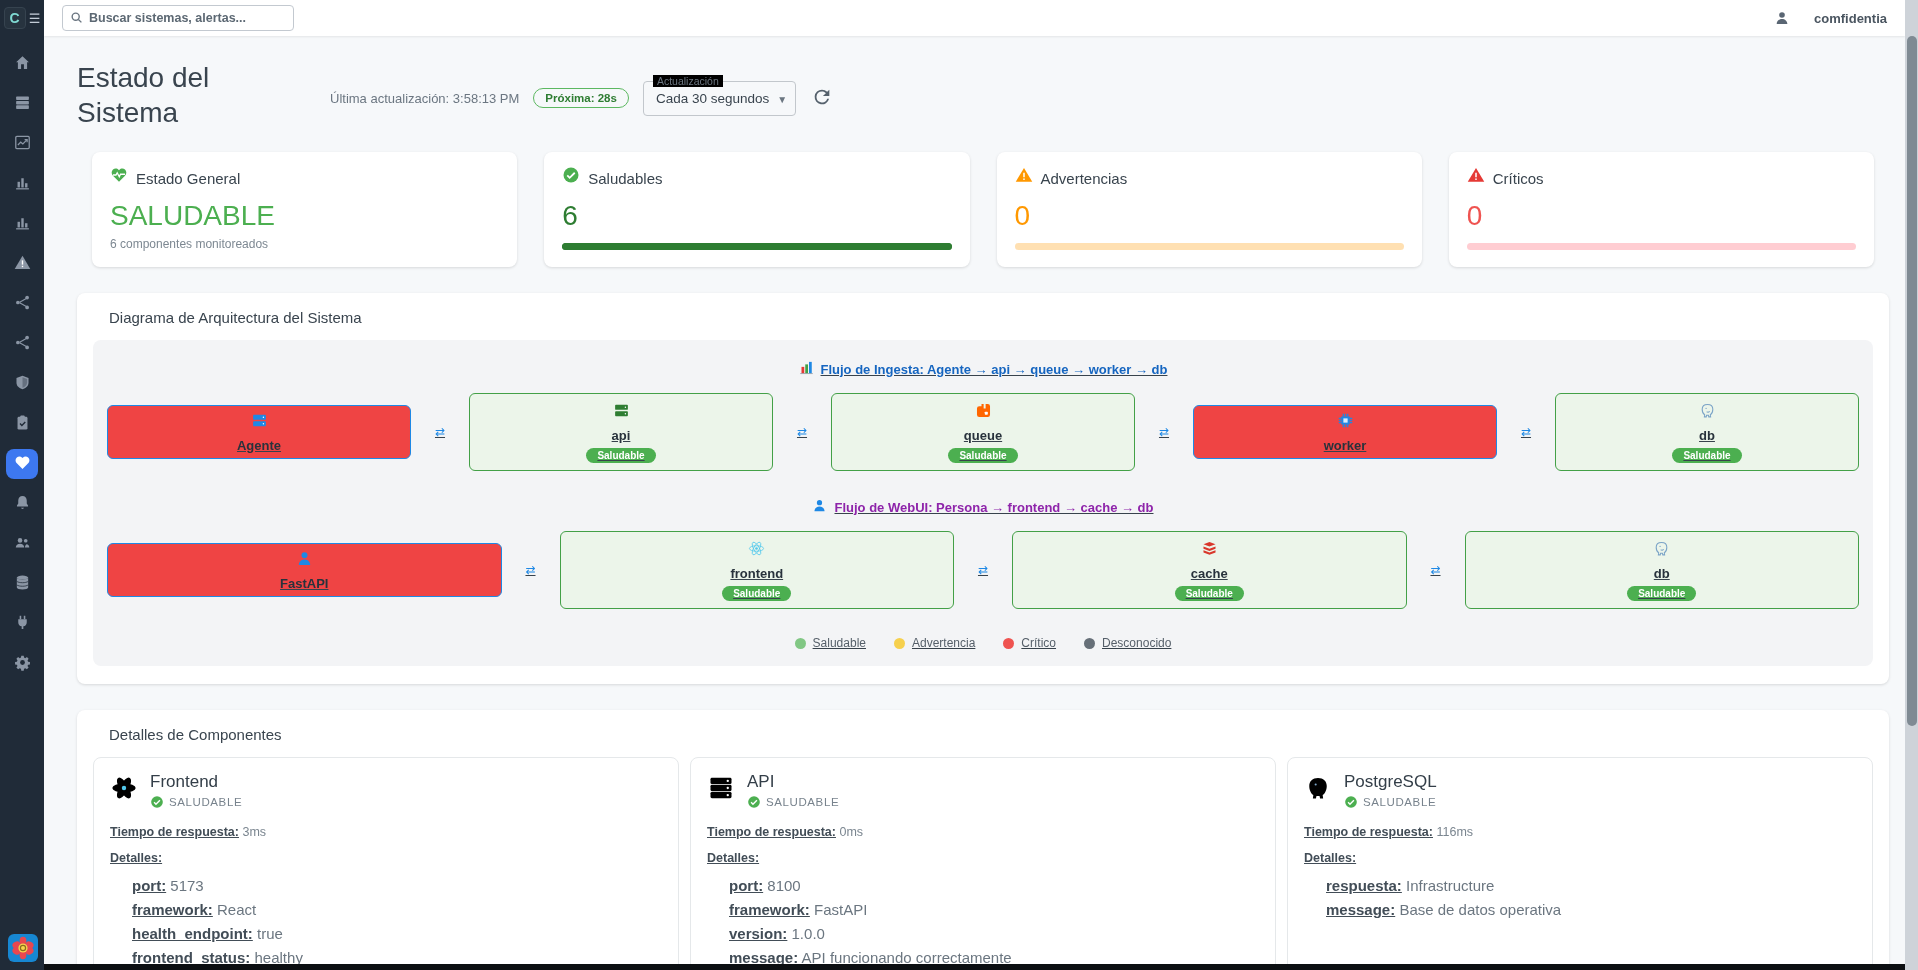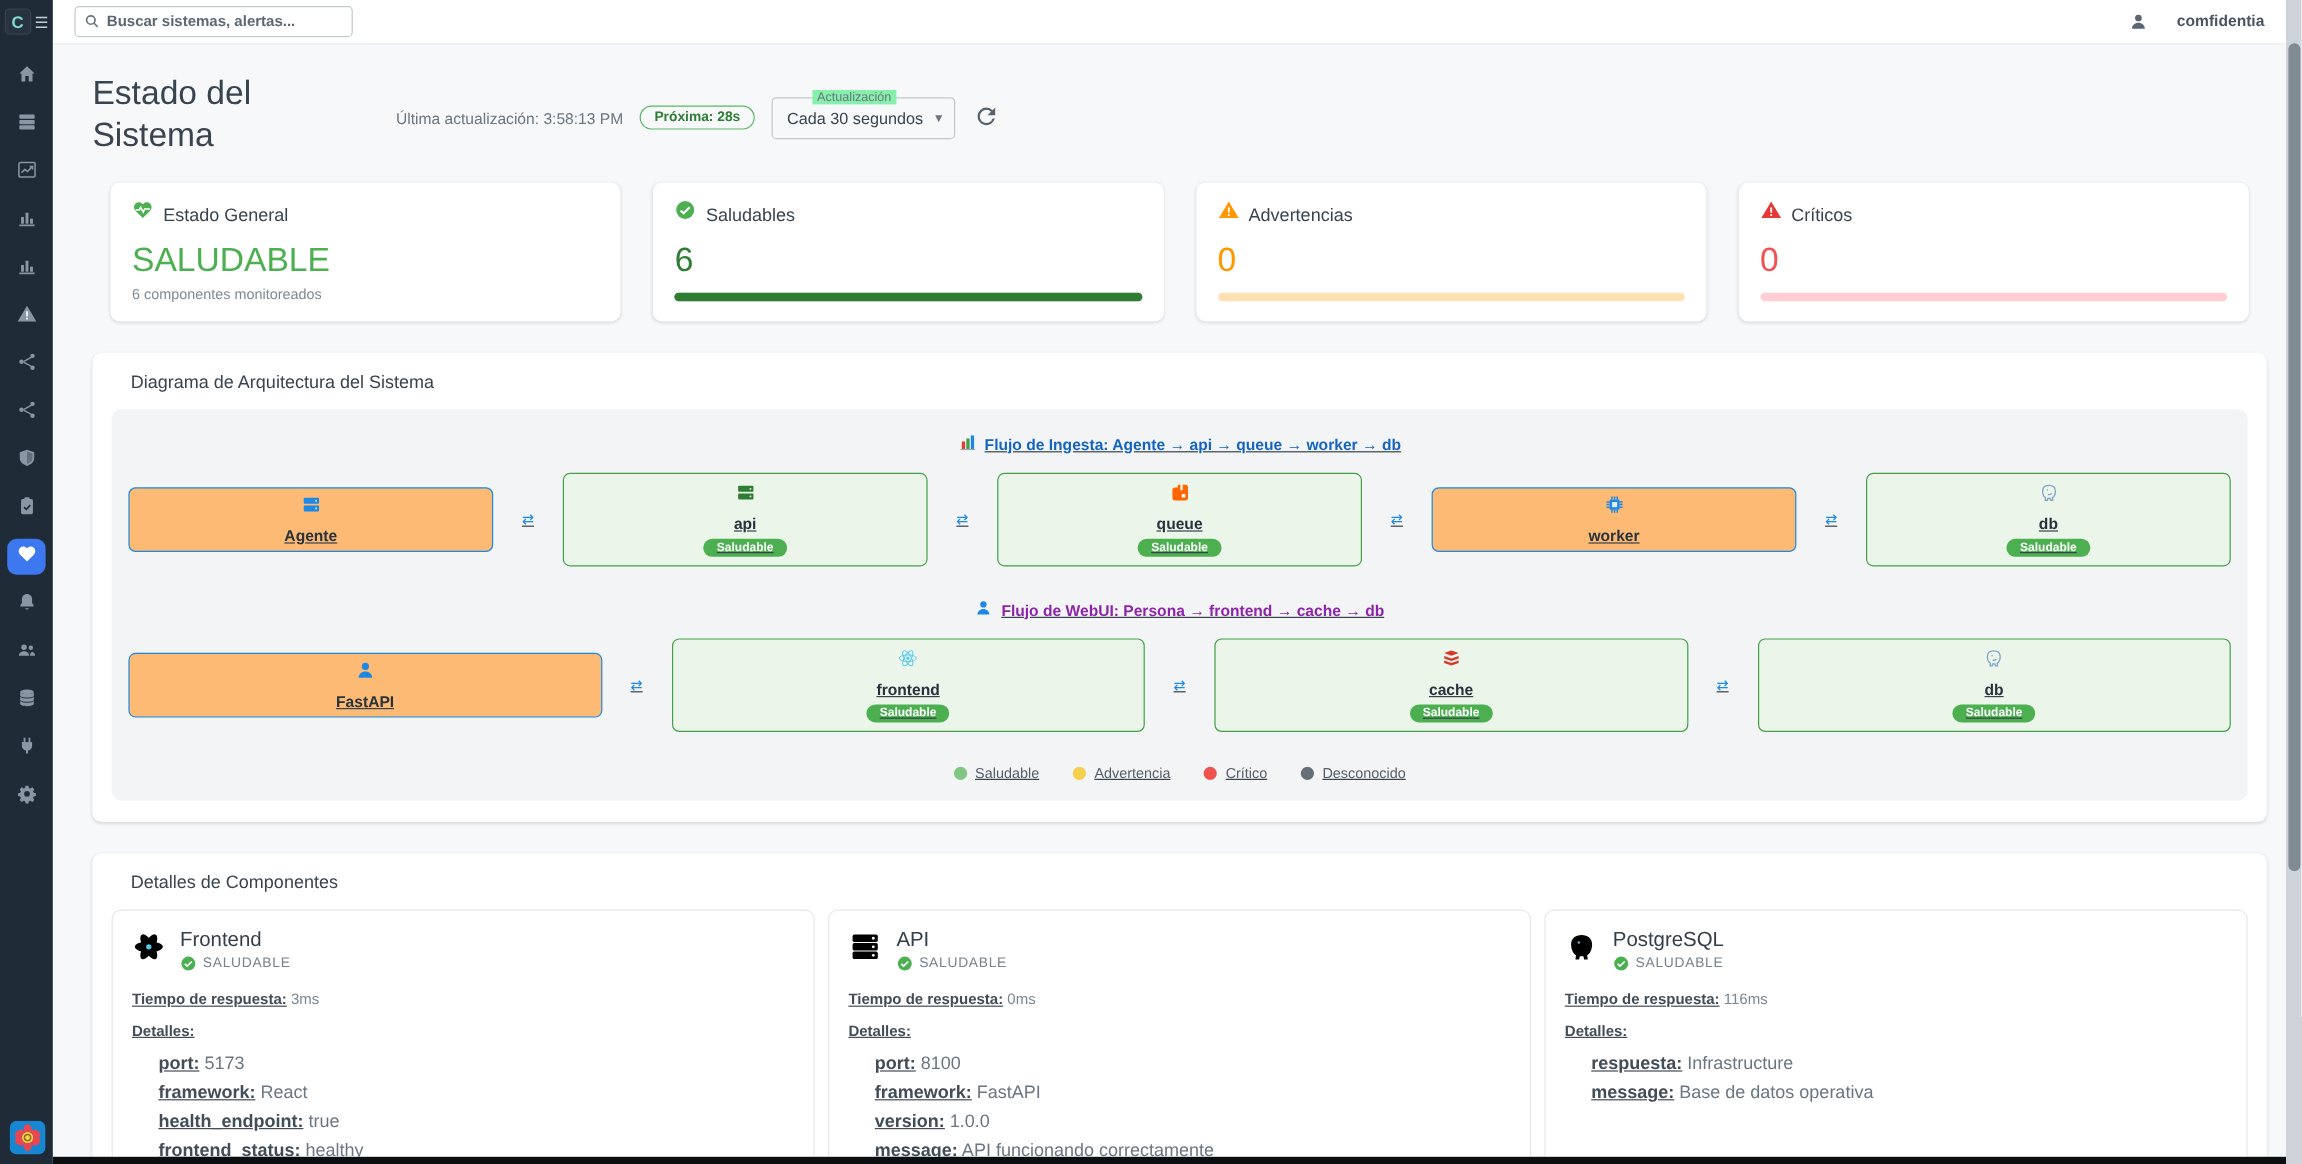--- a/index.html
+++ b/index.html
@@ -22,36 +22,36 @@
   .devtools { position:absolute; left:8px; bottom:8px; width:30px; height:28px; cursor:pointer; }
 
   
   .topbar { position:absolute; left:44px; top:0; right:13px; height:36px; background:#ffffff;
             box-shadow:0 1px 2px rgba(0,0,0,.08); display:flex; align-items:center; padding:0 18px; z-index:20; }
   .search-wrap { position:relative; width:232px; }
   .search-wrap svg { position:absolute; left:8px; top:6px; width:13px; height:13px; color:#6a7580; }
   .search-input { width:100%; height:26px; border:1px solid #c3c9d0; border-radius:4px; padding:0 8px 0 26px;
                   font-family:inherit; font-size:12.5px; font-weight:bold; color:#3c4752; background:#fff; }
   .search-input::placeholder { color:#5c6873; font-weight:bold; }
-  .user-chip { margin-left:auto; display:flex; gap:24px; color:#4a5560;
+  .user-chip { margin-left:auto; display:flex; align-items:center; gap:24px; color:#4a5560;
                font-size:13px; font-weight:bold; cursor:pointer; }
   .user-chip svg { width:16px; height:16px; color:#5a6673; }
 
   
   .main { position:absolute; left:44px; top:36px; right:13px; bottom:6px; overflow:hidden; padding:0 16px 0 33px; }
 
   .head-row { display:flex; align-items:center; margin-top:24px; }
   .page-title { font-size:28px; font-weight:400; color:#39444e; width:235px; line-height:1.25; }
   .meta { display:flex; align-items:center; gap:14px; margin-left:18px; margin-top:6px; }
   .last-update { font-size:13px; color:#6b7681; }
   .next-badge { border:1px solid #5cb860; color:#2e7d32; font-weight:bold; font-size:11.5px;
                 padding:3px 11px; border-radius:13px; white-space:nowrap; }
   .select-box { position:relative; border:1px solid #c2c7cc; border-radius:4px; height:35px; min-width:125px;
                 display:flex; align-items:center; padding:0 26px 0 12px; cursor:pointer; background:#f6f8fa; }
-  .select-label { position:absolute; top:-7px; left:9px; background:#86efac; padding:0 4px; font-size:10.5px; color:#6b7681;margin-left:24px; }
+  .select-label { position:absolute; top:-7px; left:9px; background:#000000; padding:0 4px; font-size:10.5px; color:#6b7681; }
   .select-value { font-size:13.5px; color:#39444e; white-space:nowrap; }
   .select-caret { position:absolute; right:8px; top:12px; color:#6b7681; font-size:10px; }
   .refresh-btn { width:24px; height:24px; color:#55616c; cursor:pointer; background:none; border:none; }
   .refresh-btn svg { width:22px; height:22px; }
 
   
   .status-grid { display:grid; grid-template-columns:repeat(4,1fr); gap:27px; margin:22px 15px 0 15px; }
   .status-card { background:#fff; border-radius:8px; box-shadow:0 1px 3px rgba(0,0,0,.13); padding:14px 18px 16px; min-height:104px; }
   .sc-head { display:flex; align-items:flex-end; gap:8px; font-size:15px; color:#39444e; }
   .sc-head svg { width:18px; height:18px; }
@@ -62,21 +62,21 @@
 
   
   .panel-card { background:#fff; border-radius:8px; box-shadow:0 1px 3px rgba(0,0,0,.13); margin-top:26px; padding:16px 16px 18px; }
   .panel-title { font-size:15px; color:#39444e; margin-left:16px; }
   .diagram-panel { background:#f3f4f6; border-radius:8px; margin-top:14px; padding:20px 14px 16px;text-decoration:underline; }
   .flow-title { display:flex; align-items:center; justify-content:center; gap:7px; font-size:13px; font-weight:bold; }
   .flow-title svg { width:15px; height:15px; }
   .flow-row { display:flex; align-items:center; margin-top:15px; }
   .node { flex:1; display:flex; flex-direction:column; align-items:center; justify-content:center; gap:5px; border-radius:6px; }
   .node.green { min-height:78px; background:#ecf5ea; border:1.5px solid #43a047; }
-  .node.blue  { min-height:54px; background:#fdba74; border:1.5px solid #1e88e5; }
+  .node.blue  { min-height:54px; background:#ef4444; border:1.5px solid #1e88e5; }
   .node .nname { font-size:13px; font-weight:bold; color:#28323c; }
   .node svg { width:17px; height:17px; }
   .node-badge { background:#4caf50; color:#fff; font-size:10px; font-weight:bold; border-radius:10px; padding:2px 11px; }
   .arrow { width:58px; text-align:center; color:#1e88e5; font-size:12px; }
   .flow2 { margin-top:27px; }
   .legend { display:flex; justify-content:center; gap:28px; margin-top:27px; }
   .legend-item { display:flex; align-items:center; gap:7px; font-size:12px; color:#555f69; }
   .legend-dot { width:11px; height:11px; border-radius:50%; }
 
   

